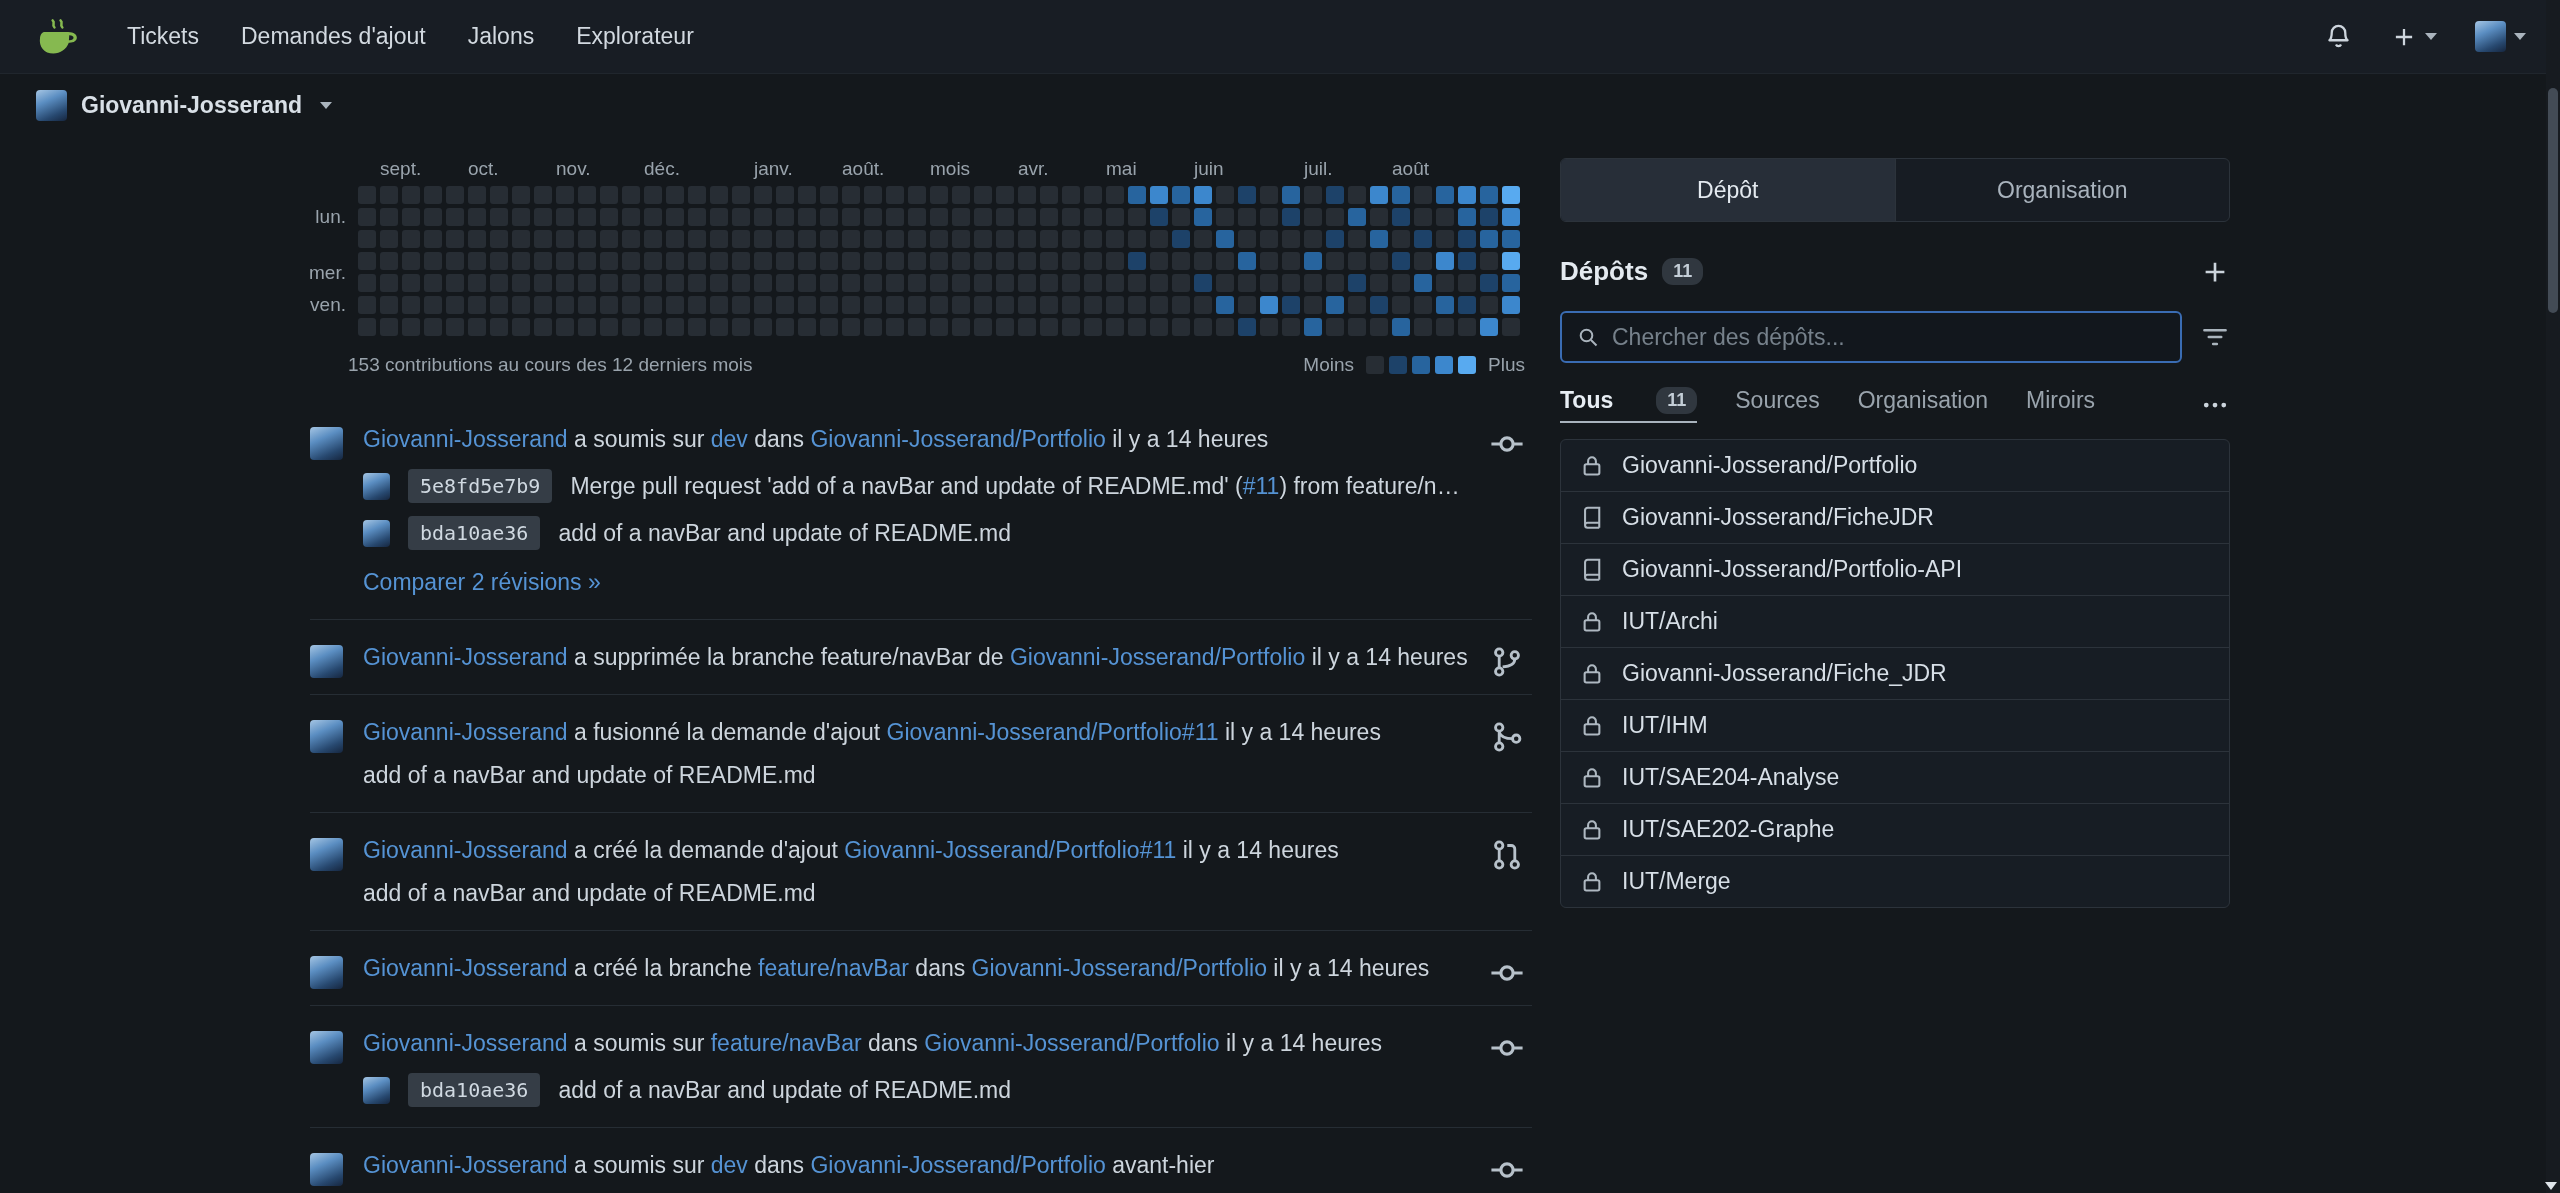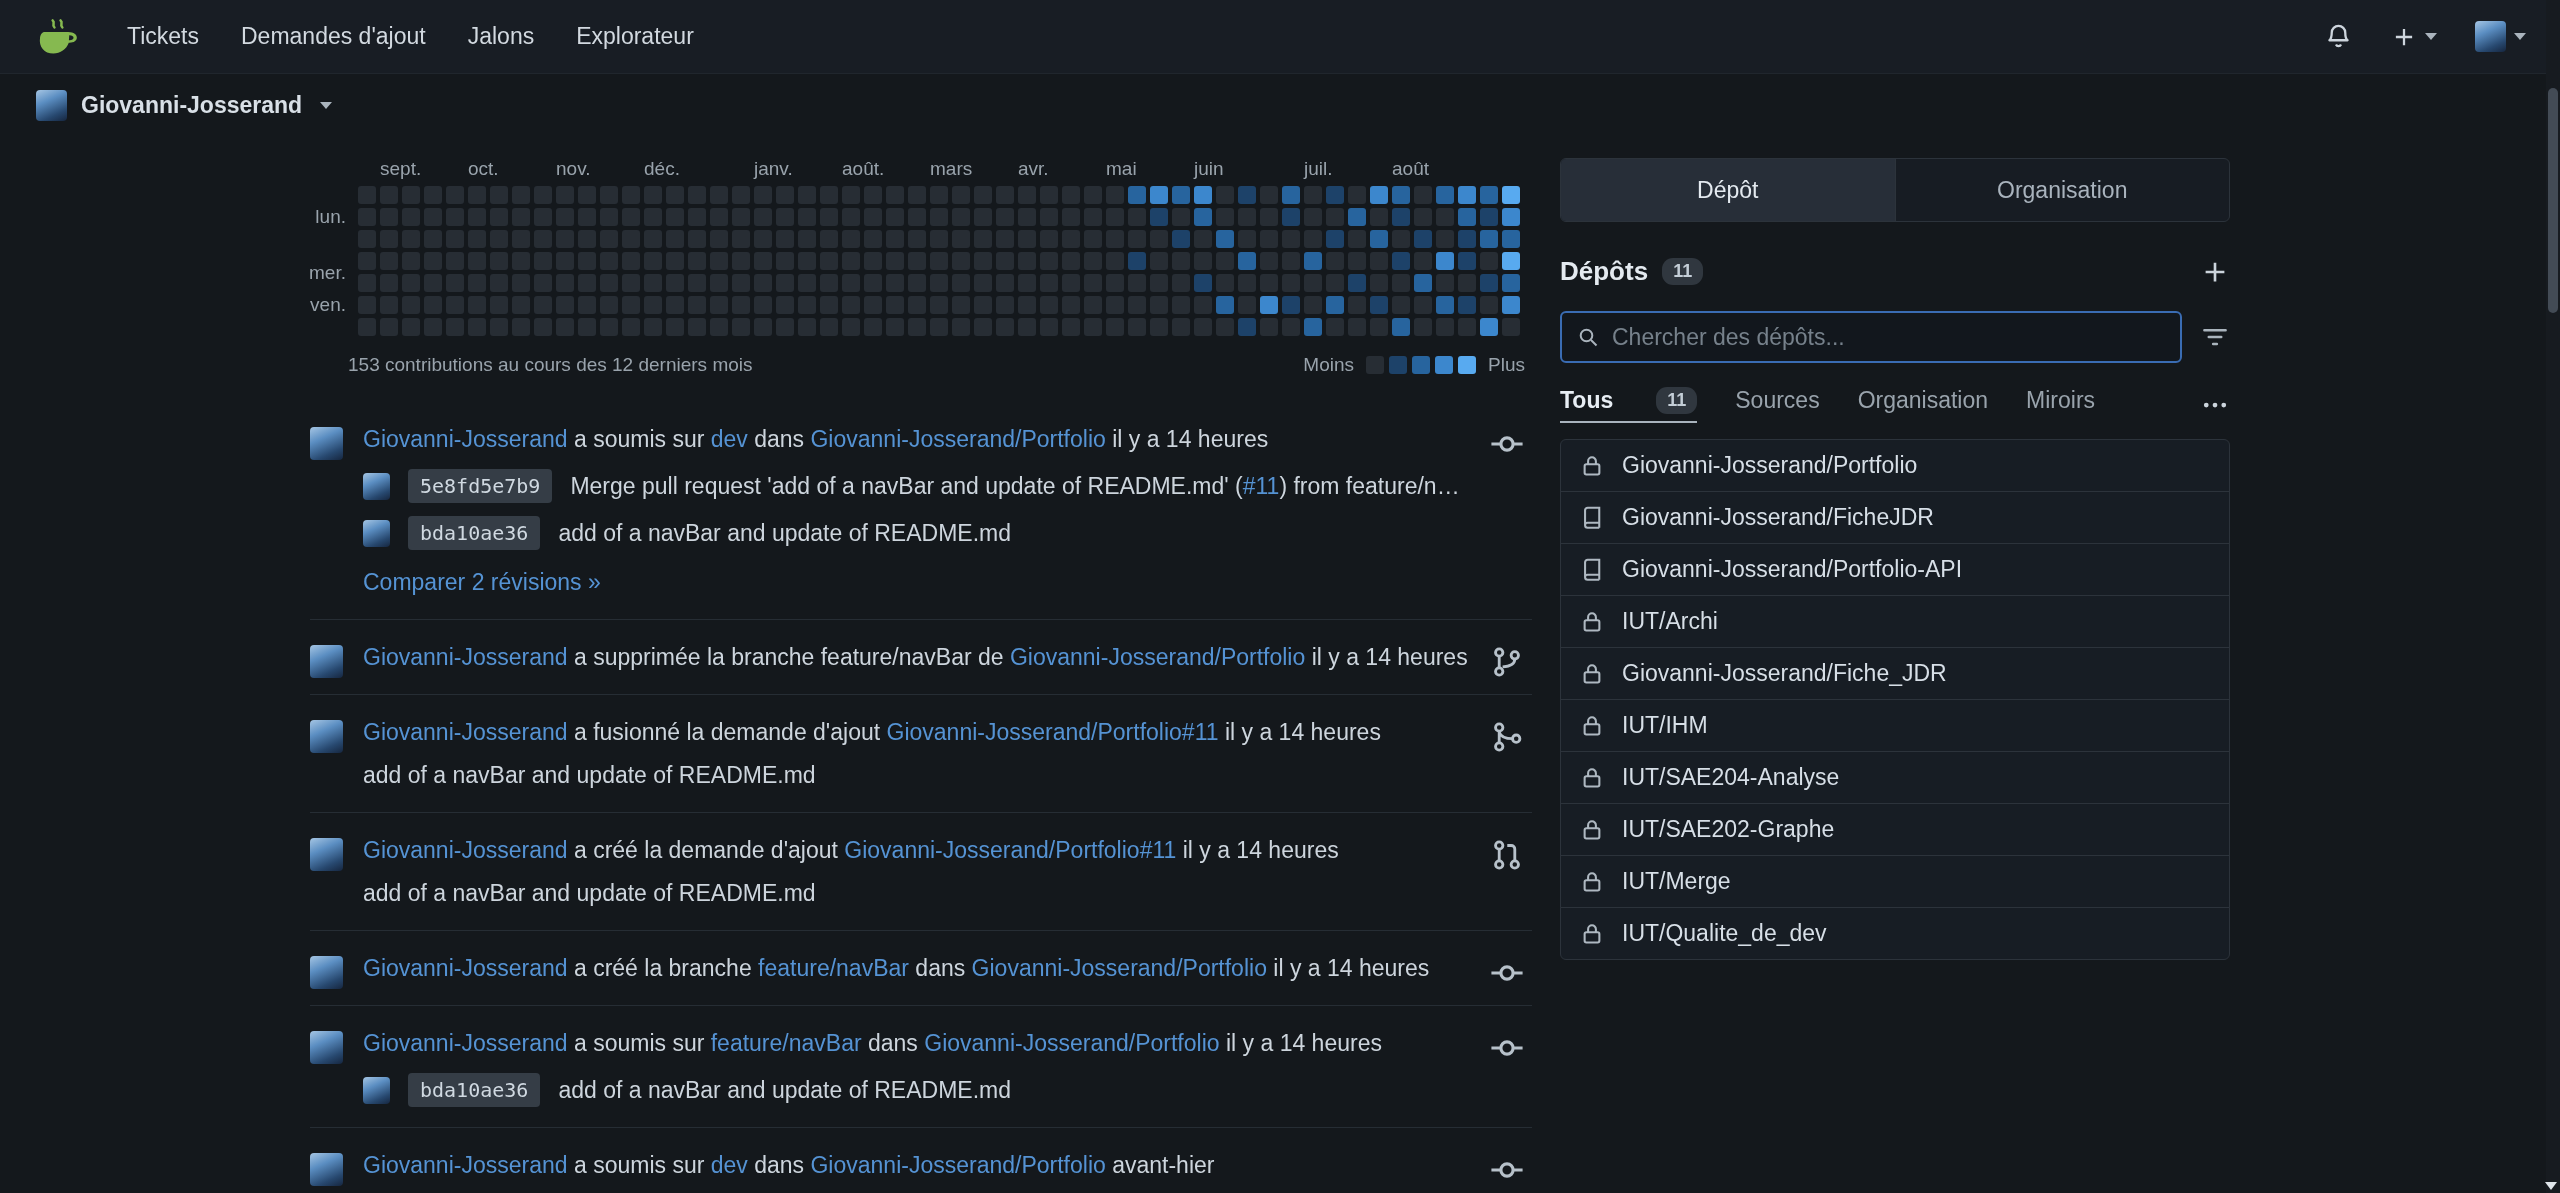--- a/index.html
+++ b/index.html
@@ -158,21 +158,21 @@
 <div class="main">
 
   <div>
     <div class="hm-months">
         <span class="hm-month" style="left: 22px;">sept.</span>
         <span class="hm-month" style="left: 110px;">oct.</span>
         <span class="hm-month" style="left: 198px;">nov.</span>
         <span class="hm-month" style="left: 286px;">déc.</span>
         <span class="hm-month" style="left: 396px;">janv.</span>
         <span class="hm-month" style="left: 484px;">août.</span>
-        <span class="hm-month" style="left: 572px;">mars</span>
+        <span class="hm-month" style="left: 572px;">mois</span>
         <span class="hm-month" style="left: 660px;">avr.</span>
         <span class="hm-month" style="left: 748px;">mai</span>
         <span class="hm-month" style="left: 836px;">juin</span>
         <span class="hm-month" style="left: 946px;">juil.</span>
         <span class="hm-month" style="left: 1034px;">août</span>
       </div>
     <div class="hm-body">
       <div class="hm-days">
           <span class="hm-day" style="top: 22px;">lun.</span>
           <span class="hm-day" style="top: 78px;">mer.</span>
@@ -817,30 +817,19 @@
         <span class="repo-icon">
           <svg viewBox="0 0 24 24">
             <g fill="none" stroke="currentColor" stroke-width="1.9">
               <rect x="5.2" y="10.3" width="13.6" height="9.6" rx="1.6"></rect>
               <path d="M8.4 10.3V7.6a3.6 3.6 0 0 1 7.2 0v2.7"></path>
             </g>
           </svg>
         </span>
         <a class="repo-name">IUT/Merge</a>
       </div>
-      <div class="repo-row">
-        <span class="repo-icon">
-          <svg viewBox="0 0 24 24">
-            <g fill="none" stroke="currentColor" stroke-width="1.9">
-              <rect x="5.2" y="10.3" width="13.6" height="9.6" rx="1.6"></rect>
-              <path d="M8.4 10.3V7.6a3.6 3.6 0 0 1 7.2 0v2.7"></path>
-            </g>
-          </svg>
-        </span>
-        <a class="repo-name">IUT/Qualite_de_dev</a>
-      </div>
     </div>
 </div>
 
 <div class="sb-track">
   <div class="sb-thumb"></div>
 </div>
 <div class="corner-caret"></div>
 
 </body></html>

